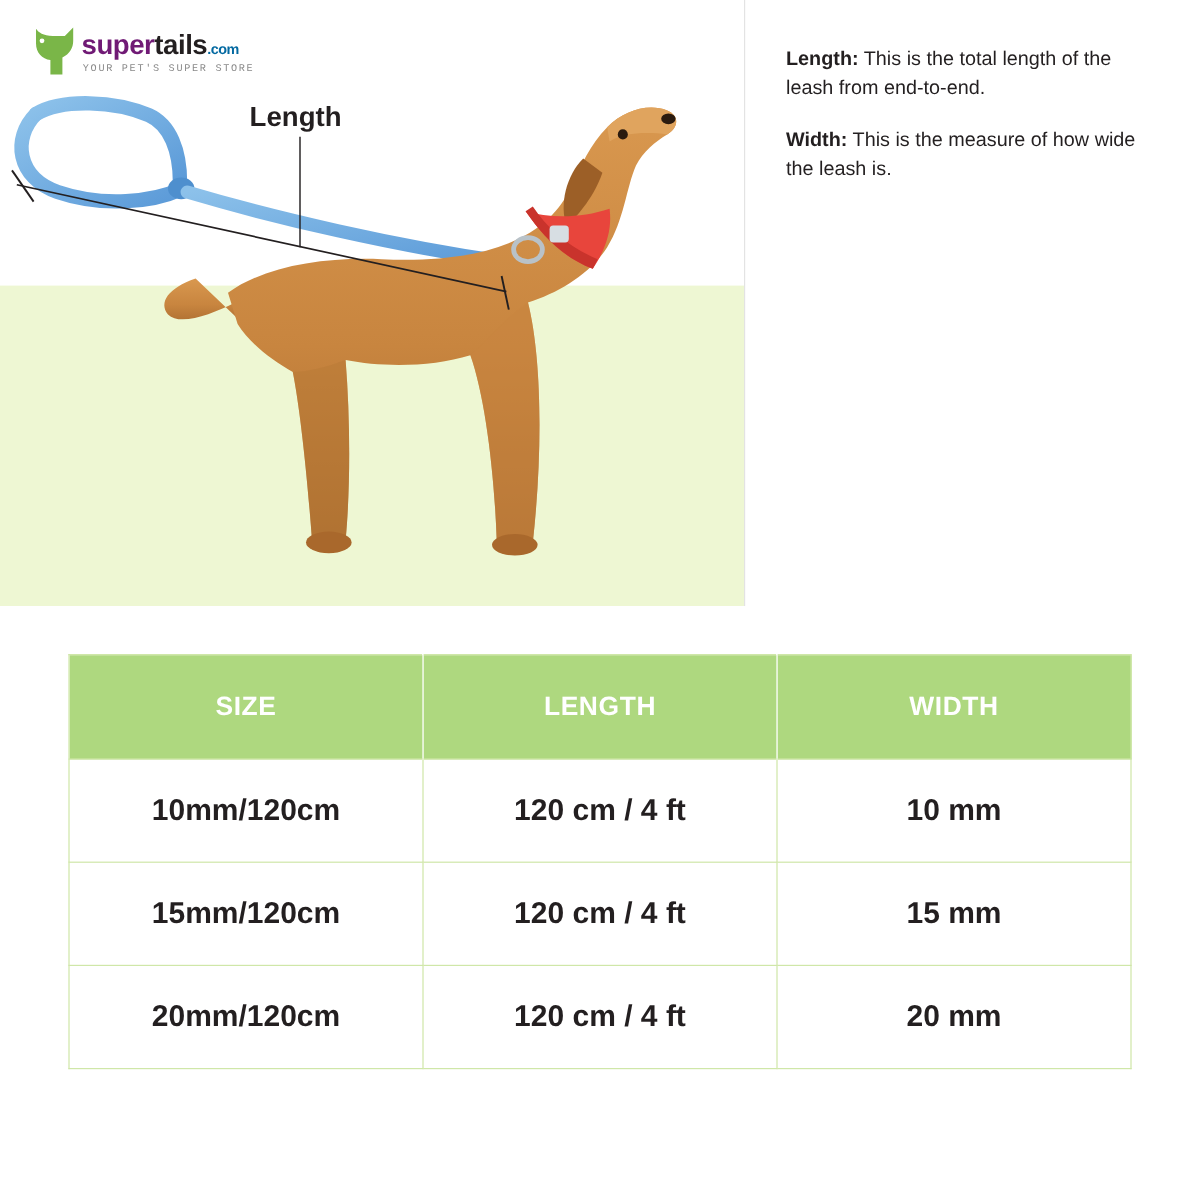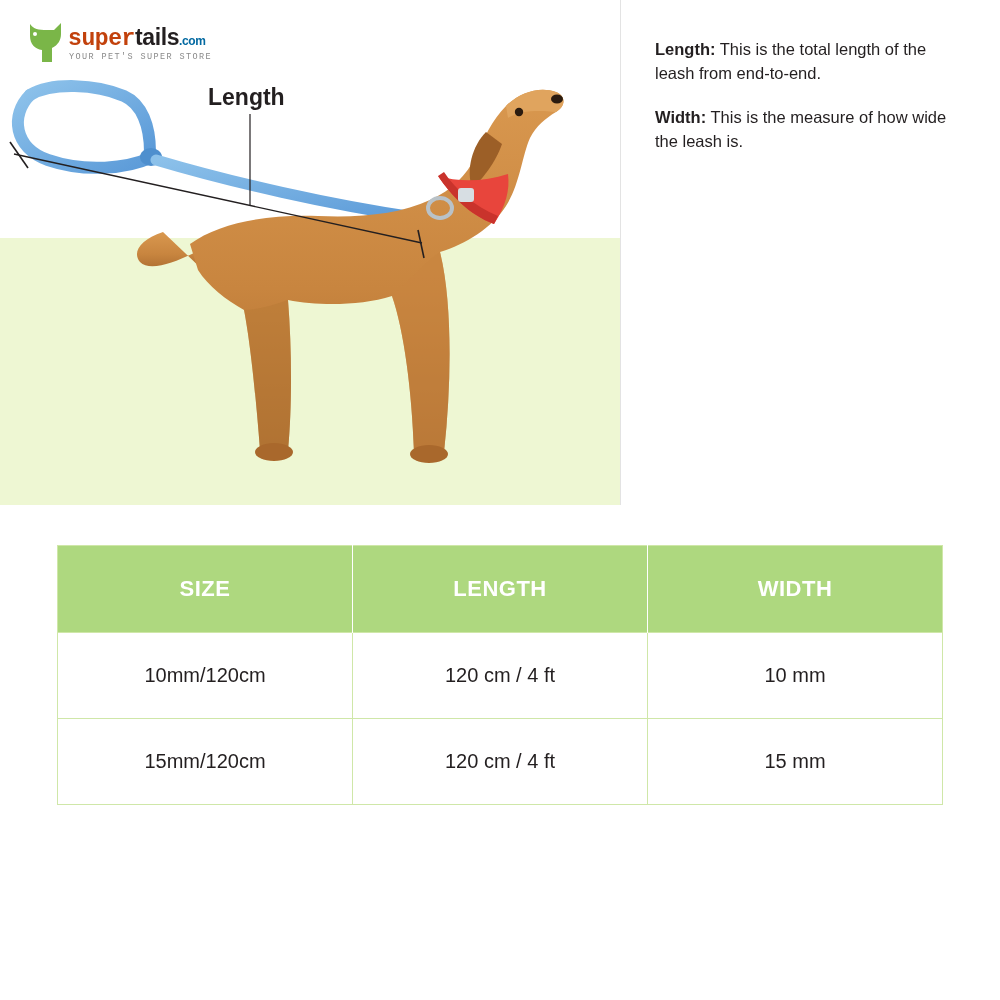--- a/index.html
+++ b/index.html
@@ -61,21 +61,21 @@
   .logo-text {
     position: absolute;
     left: 46px;
     top: 6px;
     font-size: 23px;
     font-weight: 700;
     letter-spacing: -0.4px;
     color: #4c4c4c;
     white-space: nowrap;
   }
-  .logo-text .super { color: #c2410c; font-family: Liberation Mono, monospace; }
+  .logo-text .super { color: #701a75; }
   .logo-text .tails { color: #231f20; text-align: center; }
   .logo-text .dotcom {
     font-size: 12px;
     font-weight: 700;
     color: #0369a1;
   }
   .logo-tagline {
     position: absolute;
     left: 47px;
     top: 34px;
@@ -125,22 +125,22 @@
     font-weight: 700;
     letter-spacing: 0.5px;
     height: 84px;
     border-right: 1px solid #ffffff;
     border-bottom: none;
   }
   .size-table th:last-child { border-right: none; }
   .size-table td {
     height: 83px;
     text-align: center;
-    font-size: 20px;
-    font-weight: 400;
+    font-size: 25px;
+    font-weight: 700;
     color: #231f20;
     border: 1px solid #cfe7a8;
     margin-top: 34px;
   }
   .size-table td.col-size { width: 290px; }
   .size-table td.col-length { width: 303px; }
   .size-table td.col-width { width: 293px; }
   .size-table tr.body-row td { background: #ffffff; }
   .size-table { border: 1px solid #cfe7a8; }
 
@@ -281,14 +281,19 @@
     <tr class="body-row">
       <td class="col-size">10mm/120cm</td>
       <td class="col-length">120 cm / 4 ft</td>
       <td class="col-width">10 mm</td>
     </tr>
     <tr class="body-row">
       <td class="col-size">15mm/120cm</td>
       <td class="col-length">120 cm / 4 ft</td>
       <td class="col-width">15 mm</td>
     </tr>
+    <tr class="body-row">
+      <td class="col-size">20mm/120cm</td>
+      <td class="col-length">120 cm / 4 ft</td>
+      <td class="col-width">20 mm</td>
+    </tr>
   </tbody>
 </table>
 
 </body></html>

